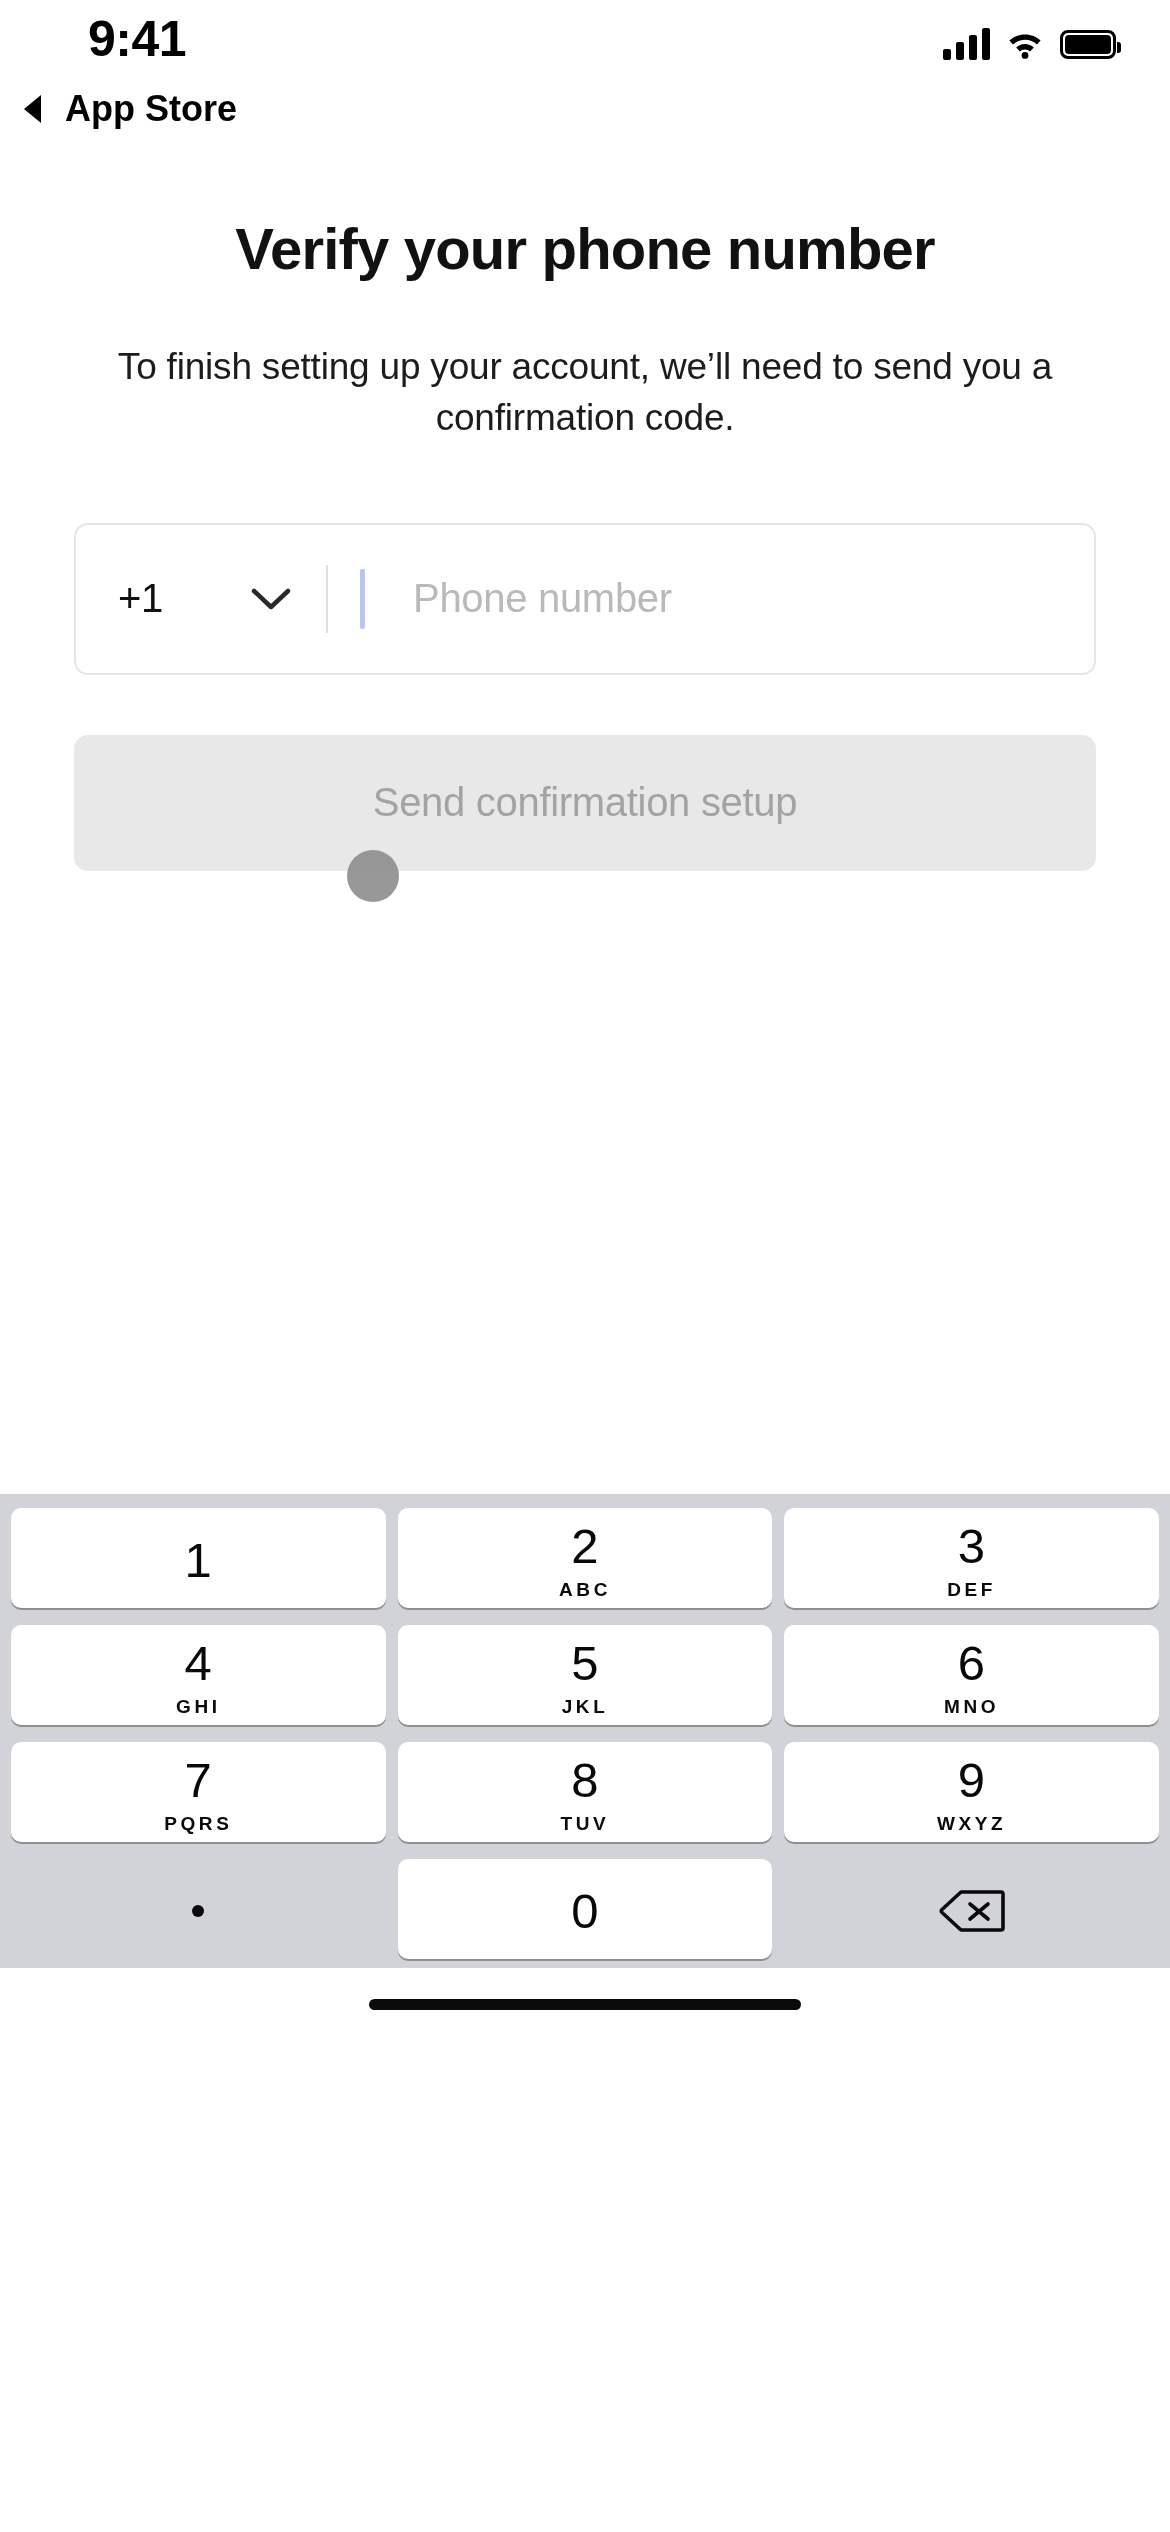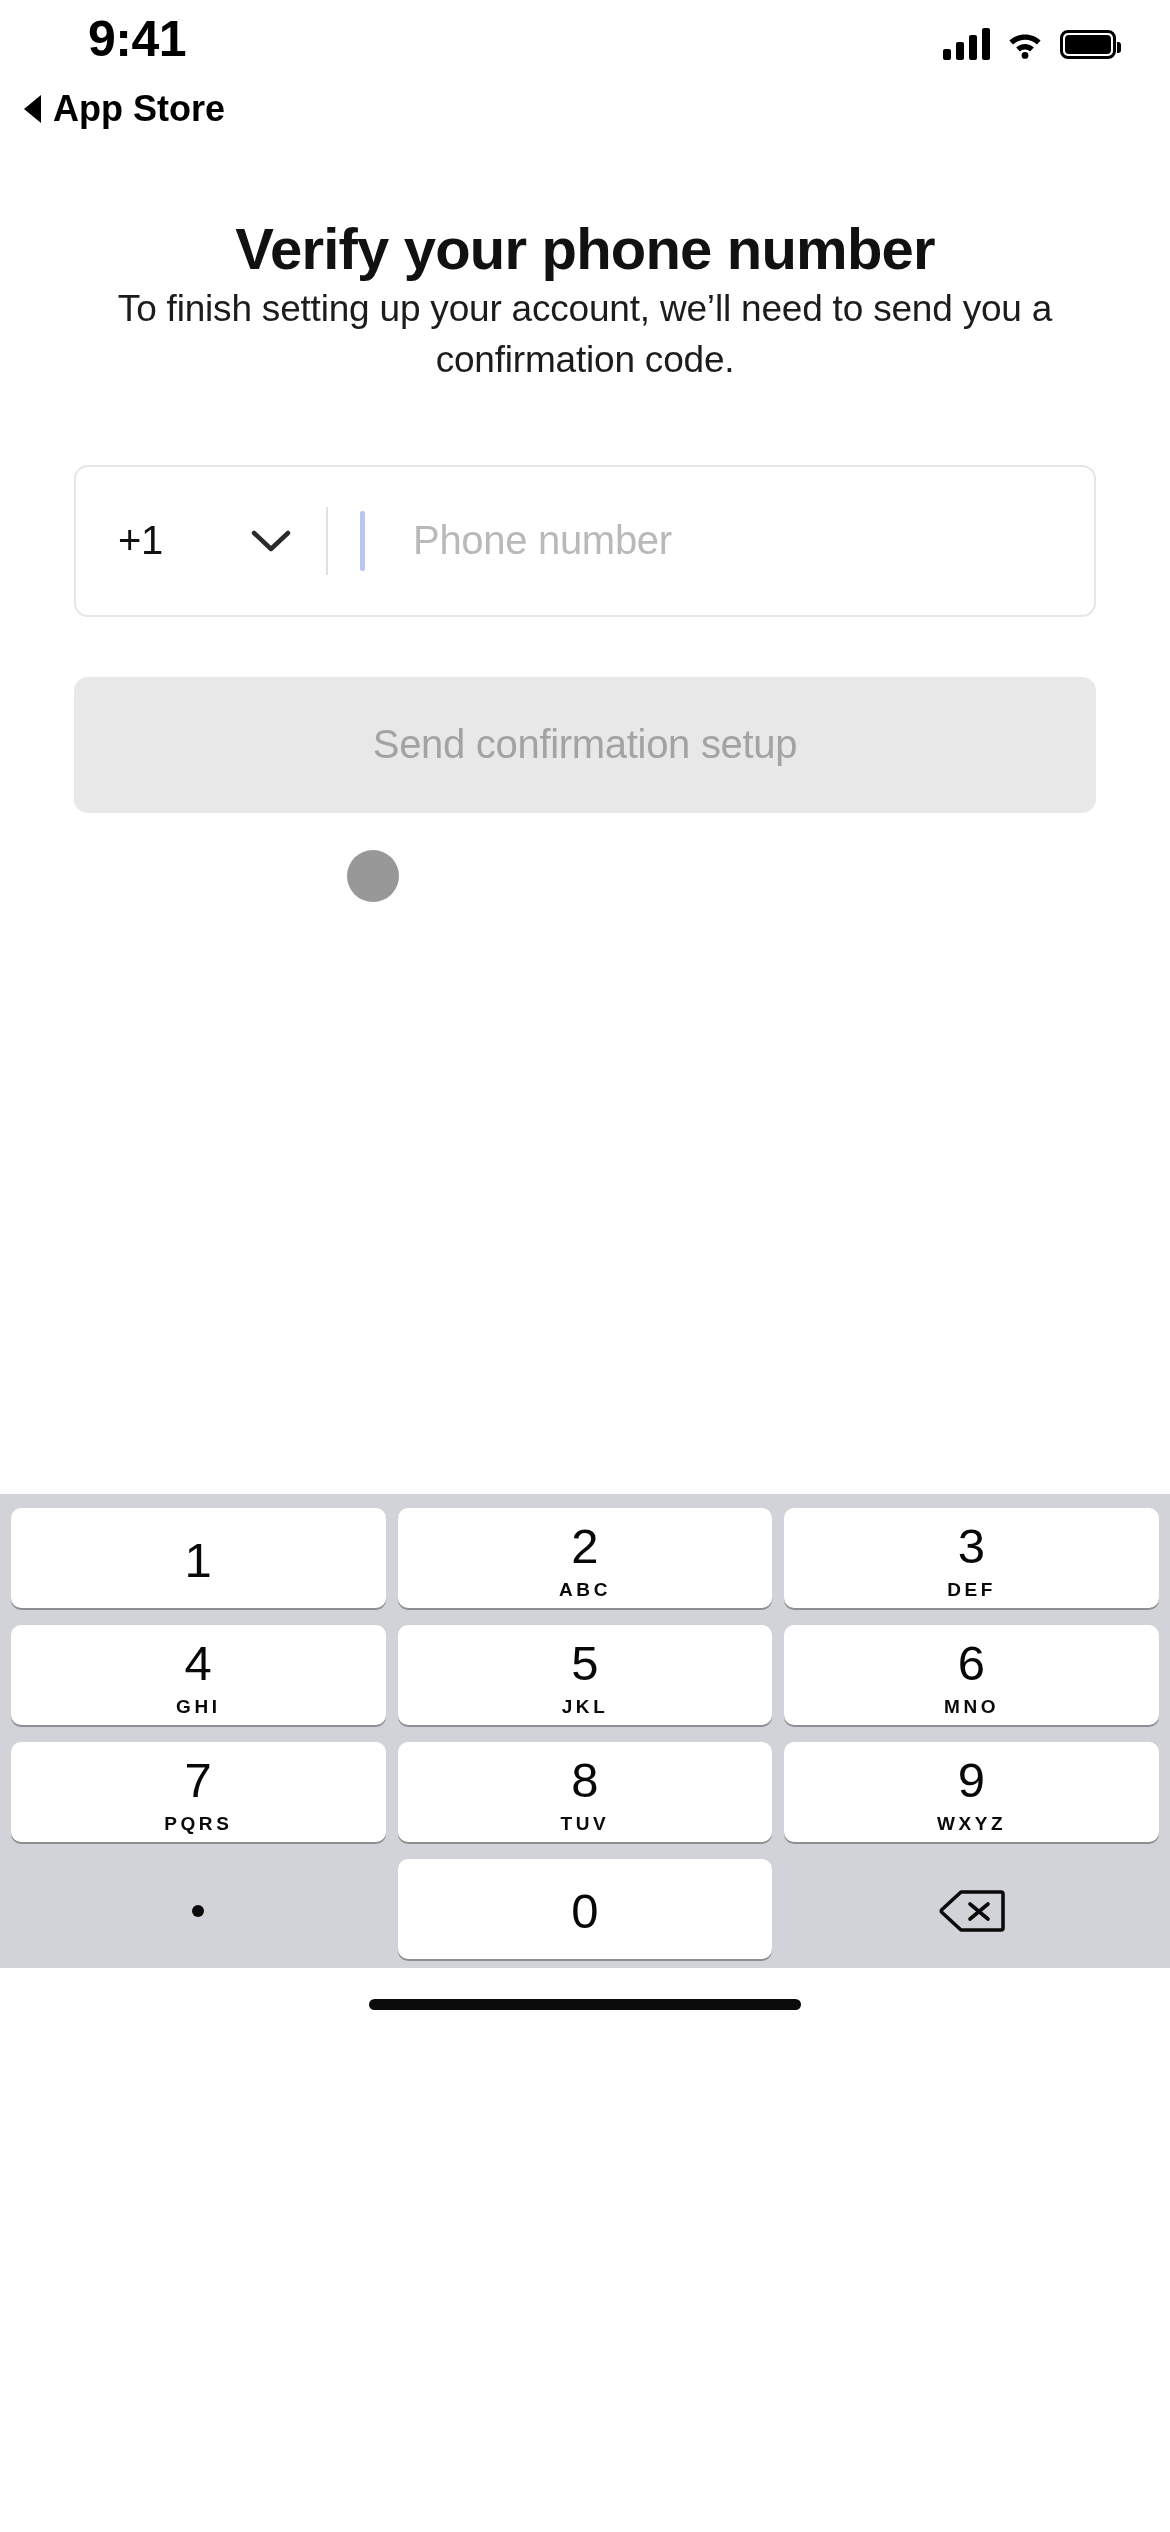--- a/index.html
+++ b/index.html
@@ -27,21 +27,21 @@
     position:absolute;
     left:88px; top:10px;
     font-size:50px;
     font-weight:700;
     letter-spacing:-0.5px;
     color:#000;
   }
   .sb-back-app {
     position:absolute;
     left:24px; top:88px;
-    display:flex; align-items:center; gap:12px;
+    display:flex; align-items:center; gap:24px;
     font-size:36px; font-weight:600; color:#000;
   }
   .sb-back-tri {
     width:0;height:0;
     border-top:14px solid transparent;
     border-bottom:14px solid transparent;
     border-right:17px solid #000;
     display:inline-block;
   }
   .sb-right {
@@ -103,20 +103,21 @@
   .headline {
     margin-top:120px;
     text-align:center;
     font-size:58px;
     font-weight:600;
     color:#111;
     letter-spacing:-0.8px;
     line-height:1.15;
   }
   .subtext {
+    margin-top:58px;
     text-align:center;
     font-size:37px;
     font-weight:400;
     color:#1c1c1c;
     line-height:1.38;
     letter-spacing:-0.2px;
     padding:0 12px;
   }
 
   

